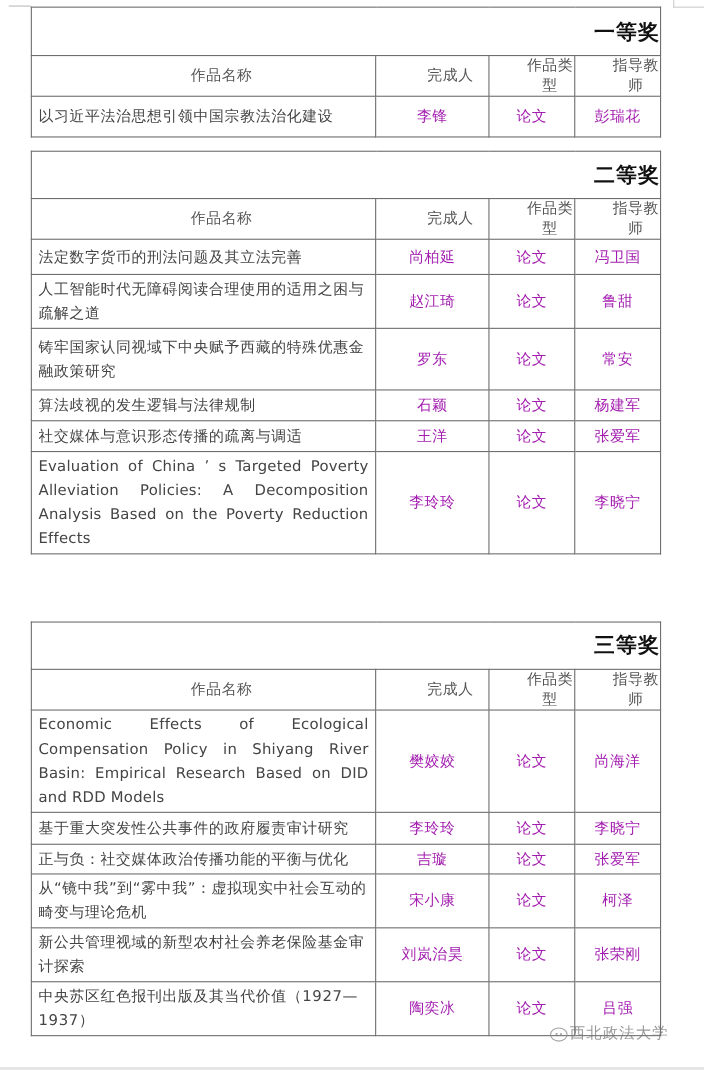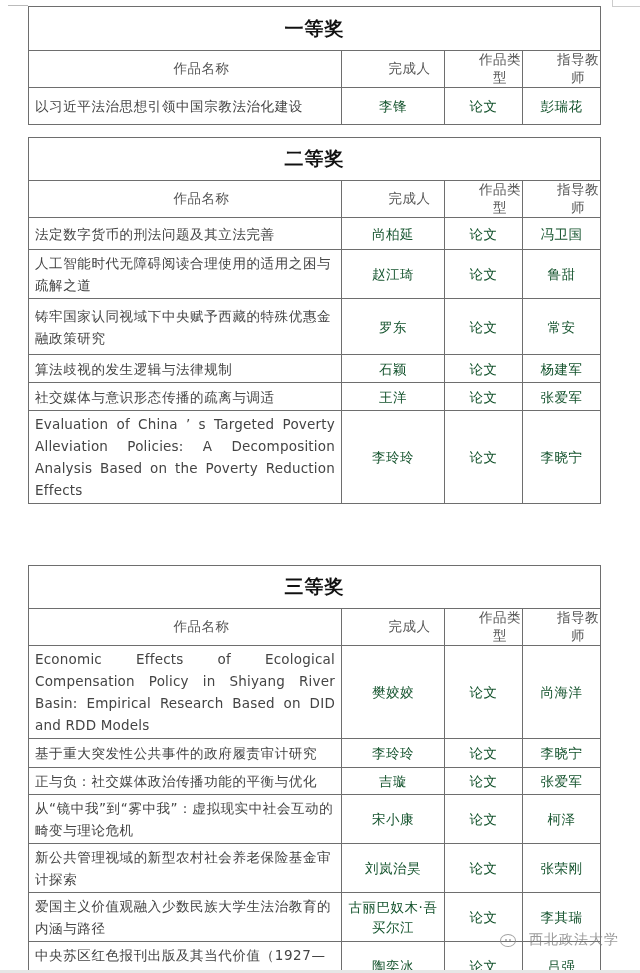--- a/index.html
+++ b/index.html
@@ -22,44 +22,44 @@
     border: 1.4px solid #6e6e6e;
     font-weight: normal;
     vertical-align: middle;
   }
   table.award col.c1 { width: 313px; }
   table.award col.c2 { width: 103px; }
   table.award col.c3 { width: 78px; }
   table.award col.c4 { width: 78px; }
 
   .title-cell {
-    text-align: center;
+    text-align: right;
     font-size: 19px;
     font-weight: bold !important;
     color: #111;
     letter-spacing: 1px;
   }
   .hdr { text-align: center; color: #555; font-size: 13.5px; height: 23px; letter-spacing: 0.5px; padding-left: 33px; }
   .name { text-align: left; padding: 2px 6px; line-height: 22px; color: #444; letter-spacing: 0.6px; margin-left: 19px; }
   .name.en { text-align: justify; text-align-last: left; letter-spacing: 0.2px; font-size: 13.5px; line-height: 22px; }
-  .ctr { text-align: center; color: #14532d; letter-spacing: 0.5px; line-height: 20px; }
+  .ctr { text-align: center; color: #a21caf; letter-spacing: 0.5px; line-height: 20px; }
 
   #t1 { top: 6px; }
   #t2 { top: 137px; }
   #t3 { top: 565px; }
 
   .watermark {
     position: absolute;
     left: 500px;
     top: 931px;
     font-size: 14px;
     color: rgba(120,120,120,0.75);
     display: flex;
     align-items: center;
-    gap: 13px;
+    gap: 2px;
     letter-spacing: 1px;
   }
   .wm-icon {
     width: 16px; height: 13px;
     border: 1.2px solid rgba(140,140,140,0.8);
     border-radius: 50%;
     position: relative;
   }
   .wm-icon::after {
     content: ""; position: absolute; left: 4px; top: 4px; width: 2px; height: 2px;
@@ -196,26 +196,20 @@
     <td class="ctr">论文</td>
     <td class="ctr">柯泽</td>
   </tr>
   <tr style="height:45px">
     <td class="name">新公共管理视域的新型农村社会养老保险基金审计探索</td>
     <td class="ctr">刘岚治昊</td>
     <td class="ctr">论文</td>
     <td class="ctr">张荣刚</td>
   </tr>
   <tr style="height:46px">
-    <td class="name">爱国主义价值观融入少数民族大学生法治教育的内涵与路径</td>
-    <td class="ctr" style="padding:0 6px">古丽巴奴木·吾买尔江</td>
-    <td class="ctr">论文</td>
-    <td class="ctr">李其瑞</td>
-  </tr>
-  <tr style="height:46px">
     <td class="name">中央苏区红色报刊出版及其当代价值（1927—1937）</td>
     <td class="ctr">陶奕冰</td>
     <td class="ctr">论文</td>
     <td class="ctr">吕强</td>
   </tr>
 </tbody>
   </table>
 
 <div class="watermark">
   <span class="wm-icon"></span>

